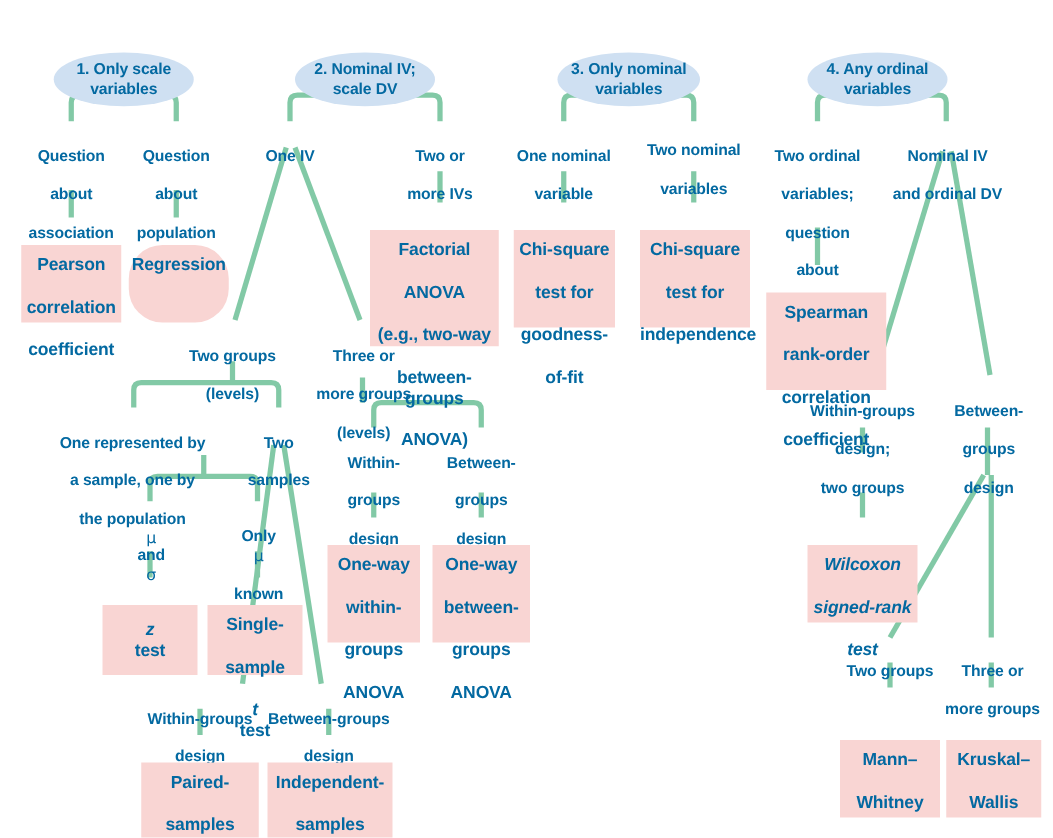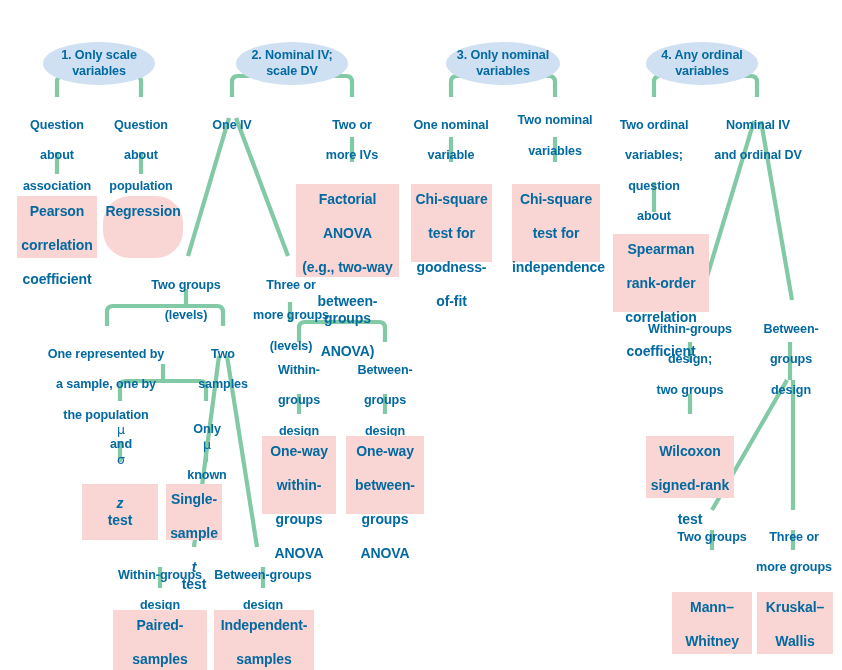--- a/index.html
+++ b/index.html
@@ -297,21 +297,21 @@
     </span>
   </div>
 
   <div class="node box vcenter" style="left:82px; top:462px; width:76px; height:56px;">
     <span>
         <span class="it">z</span> 
         <span>test</span>
       </span>
   </div>
 
-  <div class="node box" style="left:166px; top:462px; width:56px; height:56px;">
+  <div class="node box" style="left:166px; top:462px; width:76px; height:56px;">
     <span>
       <span>Single-</span><br>
       <span>sample</span><br>
       <span>
           <span class="it">t</span> 
           <span>test</span>
         </span>
     </span>
   </div>
 
@@ -392,21 +392,21 @@
   </div>
 
   <div class="node label" style="left:752px; top:300px; width:78px; height:52px;">
     <span>
       <span>Between-</span><br>
       <span>groups</span><br>
       <span>design</span>
     </span>
   </div>
 
-  <div class="node box" style="left:646px; top:414px; width:88px; height:62px;">
+  <div class="node box" style="left:646px; top:414px; width:88px; height:62px;font-style:italic;">
     <span>
       <span>Wilcoxon</span><br>
       <span>signed-rank</span><br>
       <span>test</span>
     </span>
   </div>
 
   <div class="node label" style="left:670px; top:508px; width:84px; height:20px;">
     <span>Two groups</span>
   </div>

